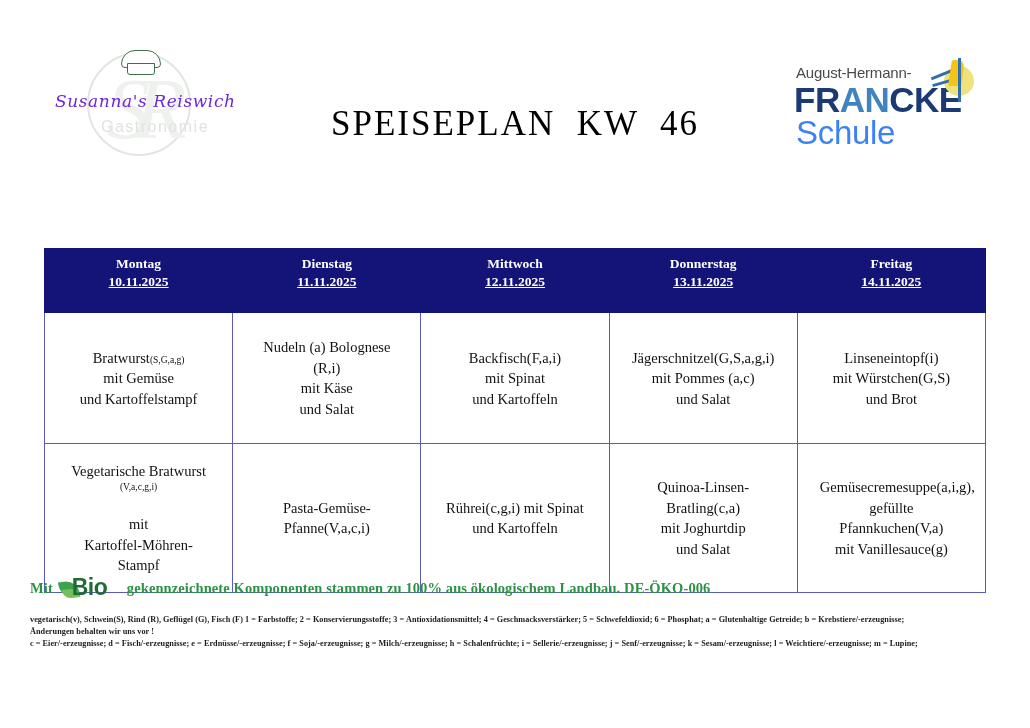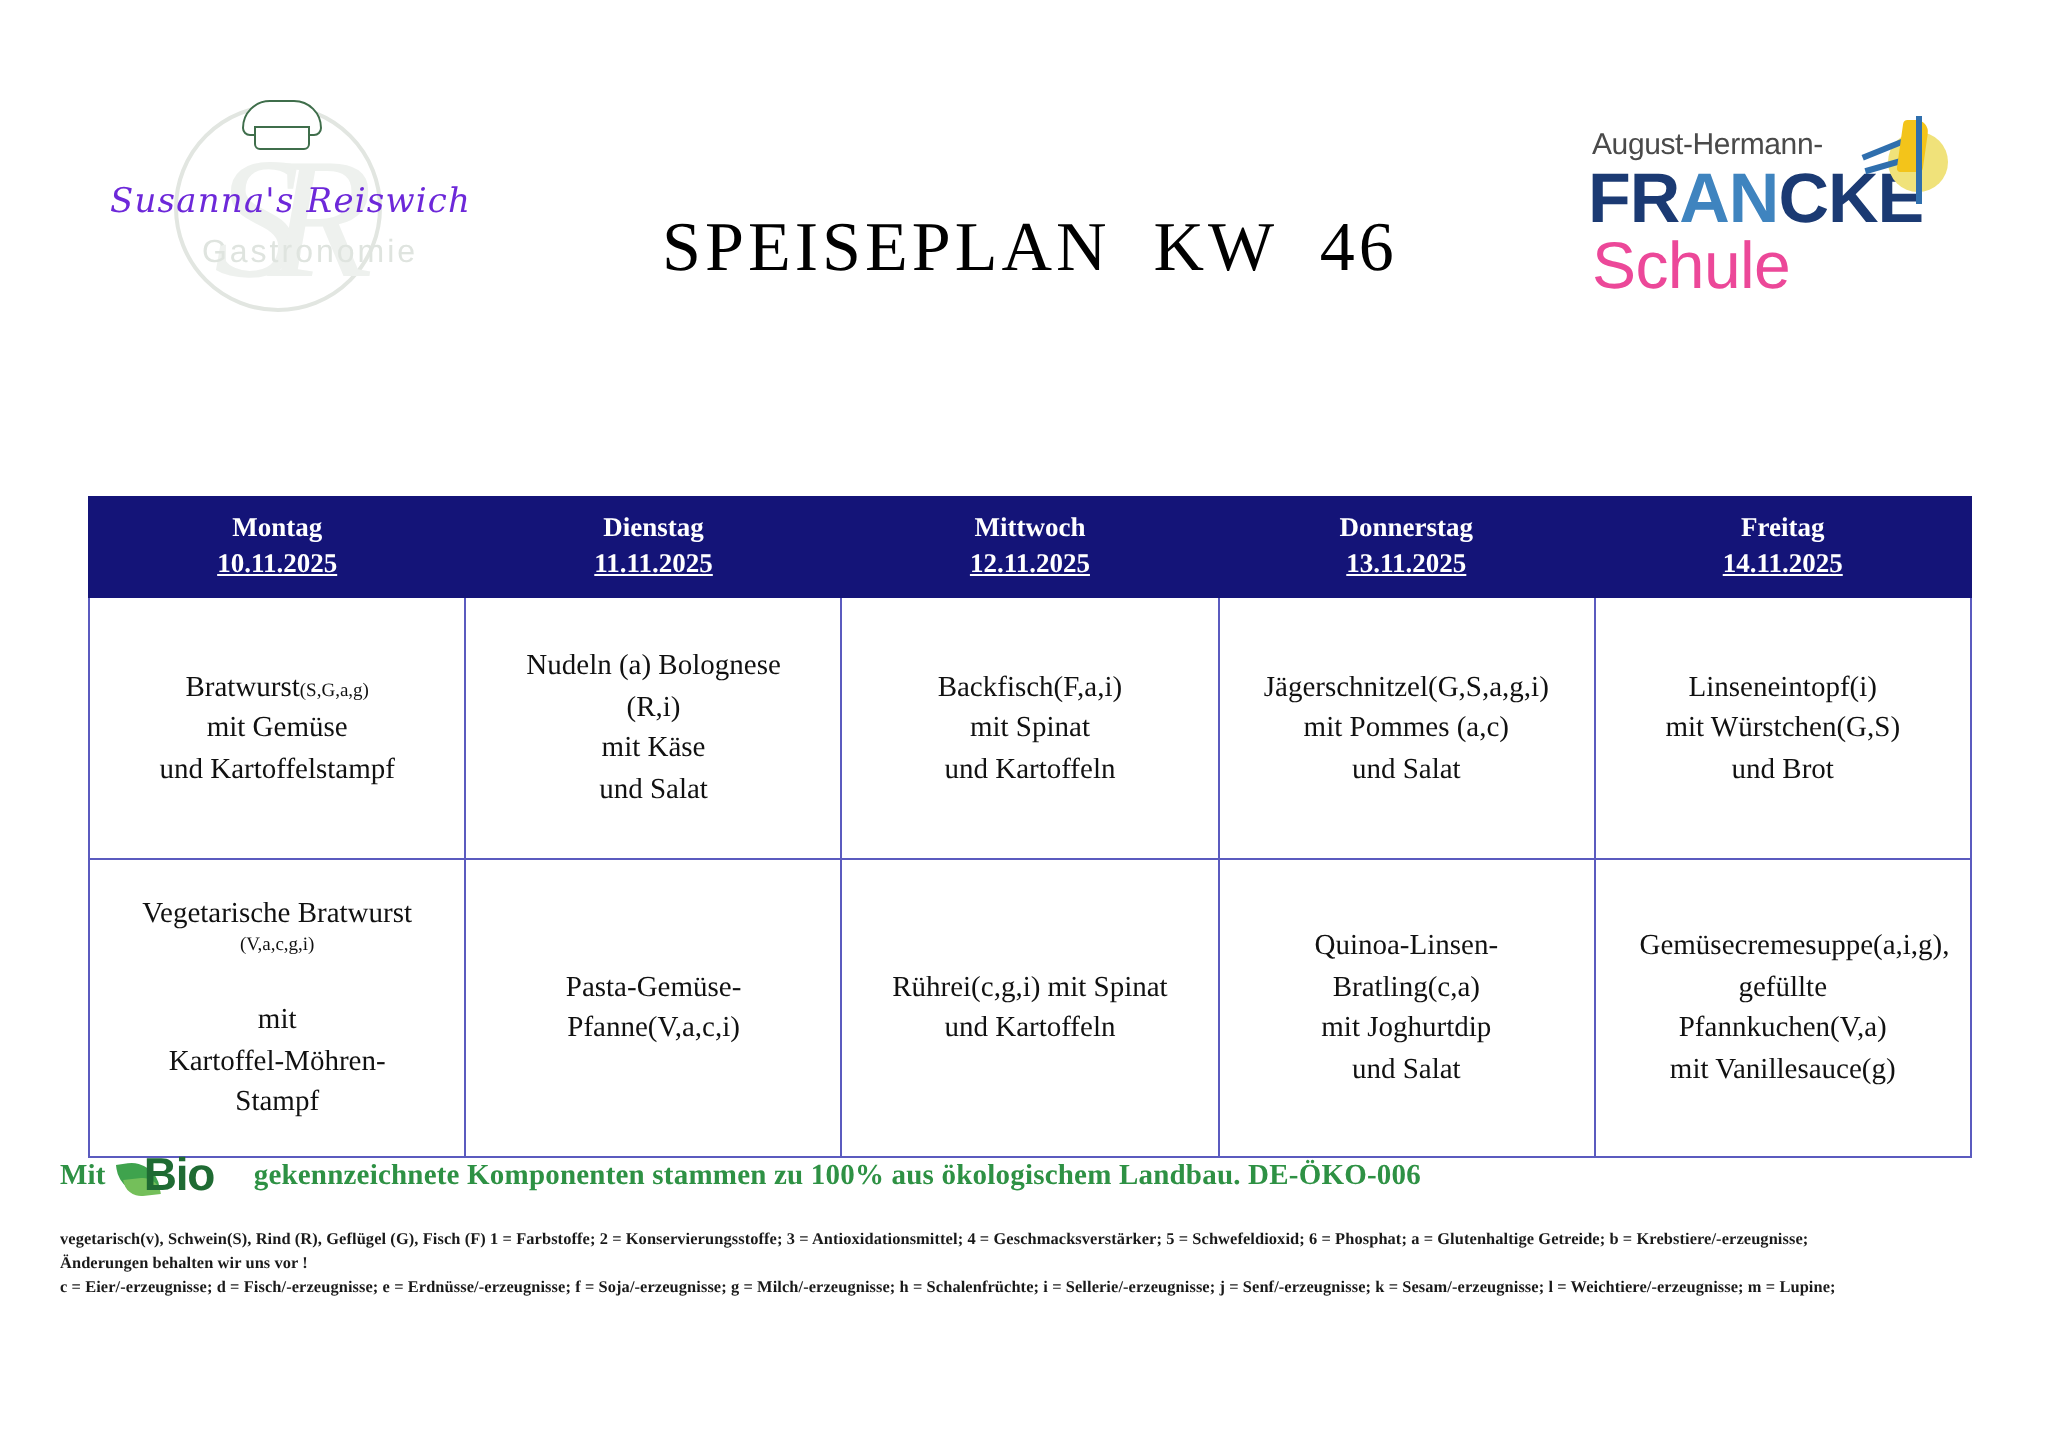--- a/index.html
+++ b/index.html
@@ -145,21 +145,21 @@
     letter-spacing: -0.5px;
     white-space: nowrap;
   }
   .francke-main .lt { color: #3f84bf; }
   .francke-sub {
     position: absolute;
     left: 8px;
     top: 56px;
     font-family: "Liberation Sans", "DejaVu Sans", sans-serif;
     font-size: 33px;
-    color: #ec4899;
+    color: #3b82f6;
     letter-spacing: -0.3px;
     white-space: nowrap;
   }
   .francke-emblem {
     position: absolute;
     left: 142px;
     top: 0px;
     width: 48px;
     height: 46px;
   }
@@ -211,21 +211,21 @@
     width: 942px;
     table-layout: fixed;
   }
   table.menu th {
     background: #141478;
     color: #ffffff;
     font-family: "Liberation Serif", "DejaVu Serif", serif;
     font-size: 13.5px;
     font-weight: bold;
     line-height: 1.35;
-    padding: 6px 2px 7px 2px;
+    padding: 6px 2px 21px 2px;
     border: 1px solid #141478;
     text-align: center;
     vertical-align: middle;
   }
   table.menu th .hd-day { display: block; }
   table.menu th .hd-date { display: block; text-decoration: underline; }
   table.menu td {
     border: 1px solid #5b5bbf;
     vertical-align: middle;
     text-align: center;

